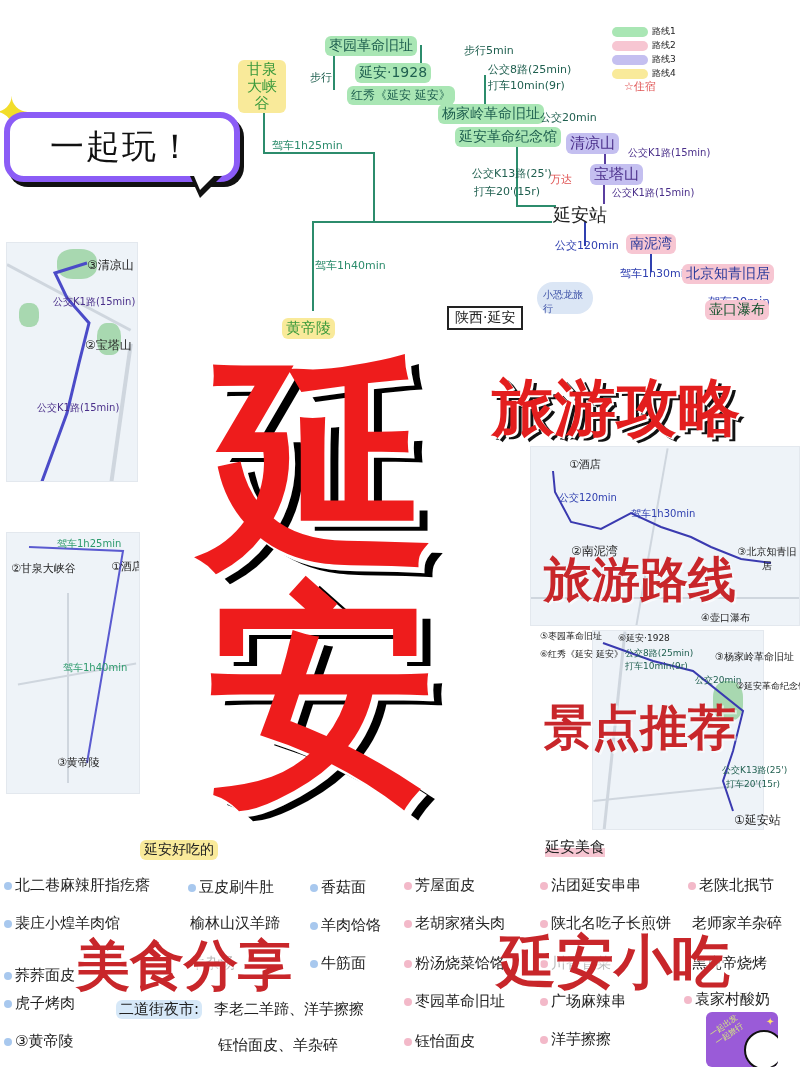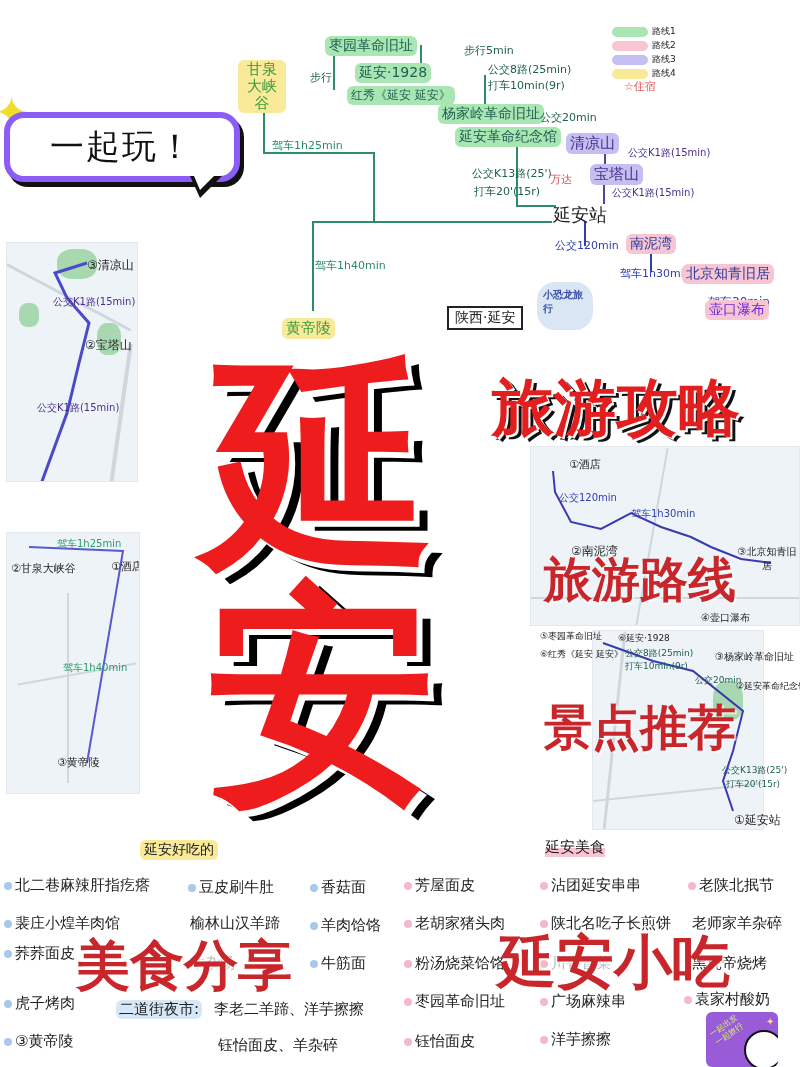--- a/index.html
+++ b/index.html
@@ -87,24 +87,24 @@
 <div class="abs hand hl-purple" style="left:566px;top:133px;font-size:15px;color:#4a2f8a">清凉山</div>
 <div class="abs hand" style="left:628px;top:146px;font-size:10px;color:#4a2f8a">公交K1路(15min)</div>
 <div class="abs hand hl-purple" style="left:590px;top:164px;font-size:15px;color:#4a2f8a">宝塔山</div>
 <div class="abs hand" style="left:612px;top:186px;font-size:10px;color:#4a2f8a">公交K1路(15min)</div>
 
 <div class="abs hand" style="left:555px;top:238px;font-size:11px;color:#3040b0">公交120min</div>
 <div class="abs hand hl-pink" style="left:626px;top:234px;font-size:14px;color:#2a3a9a">南泥湾</div>
 <div class="abs hand" style="left:620px;top:266px;font-size:11px;color:#3040b0">驾车1h30min</div>
 <div class="abs hand hl-pink" style="left:682px;top:264px;font-size:14px;color:#2a3a9a">北京知青旧居</div>
 <div class="abs hand" style="left:708px;top:294px;font-size:12px;color:#3040b0">驾车30min</div>
-<div class="abs hand hl-pink" style="left:705px;top:300px;font-size:14px;color:#6d28d9">壶口瀑布</div>
+<div class="abs hand hl-pink" style="left:705px;top:300px;font-size:14px;color:#14532d">壶口瀑布</div>
 
 <div class="abs" style="left:447px;top:306px;border:2px solid #222;padding:1px 6px;font-size:14px;background:#fff;">陕西·延安</div>
-<div class="abs" style="left:537px;top:282px;width:56px;height:48px;background:#dbe6f5;border-radius:18px;font-size:10px;color:#3a4fa6;padding:6px;line-height:14px;white-space:normal;font-weight:bold;">小恐龙旅行</div>
+<div class="abs" style="left:537px;top:282px;width:56px;height:32px;background:#dbe6f5;border-radius:18px;font-size:10px;color:#3a4fa6;padding:6px;line-height:14px;white-space:normal;">小恐龙旅行</div>
 
 <div class="abs" style="left:612px;top:24px;">
   <div class="legend-row"><span class="legend-swatch" style="background:#a9e6b4"></span><span>路线1</span></div>
   <div class="legend-row"><span class="legend-swatch" style="background:#f7c6d2"></span><span>路线2</span></div>
   <div class="legend-row"><span class="legend-swatch" style="background:#c4bff0"></span><span>路线3</span></div>
   <div class="legend-row"><span class="legend-swatch" style="background:#f9ea9a"></span><span>路线4</span></div>
   <div class="legend-row" style="color:#e05555;font-size:11px;padding-left:12px">☆住宿</div>
 </div>
 
 <div class="map" style="left:6px;top:242px;width:132px;height:240px;">
@@ -173,21 +173,21 @@
 <div class="big-title" style="top:350px;">延</div>
 <div class="big-title" style="top:580px;">安</div>
 
 <div class="sub-title" style="left:492px;top:366px;font-size:62px;">旅游攻略</div>
 <div class="stamp" style="left:544px;top:548px;font-size:48px;">旅游路线</div>
 <div class="stamp" style="left:544px;top:696px;font-size:48px;">景点推荐</div>
 
 <div class="abs hl-yellow" style="left:140px;top:840px;font-size:14px;">延安好吃的</div>
 <div class="food" style="left:4px;top:876px;"><span class="dot-blue"></span><span>北二巷麻辣肝指疙瘩</span></div>
 <div class="food" style="left:4px;top:914px;"><span class="dot-blue"></span><span>裴庄小煌羊肉馆</span></div>
-<div class="food" style="left:4px;top:944px;"><span class="dot-blue"></span><span>荞荞面皮</span></div>
+<div class="food" style="left:4px;top:966px;"><span class="dot-blue"></span><span>荞荞面皮</span></div>
 <div class="food" style="left:4px;top:994px;"><span class="dot-blue"></span><span>虎子烤肉</span></div>
 <div class="food" style="left:4px;top:1032px;"><span class="dot-blue"></span><span>③黄帝陵</span></div>
 
 <div class="food" style="left:188px;top:878px;"><span class="dot-blue"></span><span>豆皮刷牛肚</span></div>
 <div class="food" style="left:190px;top:914px;"><span>榆林山汉羊蹄</span></div>
 <div class="food" style="left:190px;top:954px;color:#bbb"><span>羊杂汤</span></div>
 
 <div class="food" style="left:310px;top:878px;"><span class="dot-blue"></span><span>香菇面</span></div>
 <div class="food" style="left:310px;top:916px;"><span class="dot-blue"></span><span>羊肉饸饹</span></div>
 <div class="food" style="left:310px;top:954px;"><span class="dot-blue"></span><span>牛筋面</span></div>

